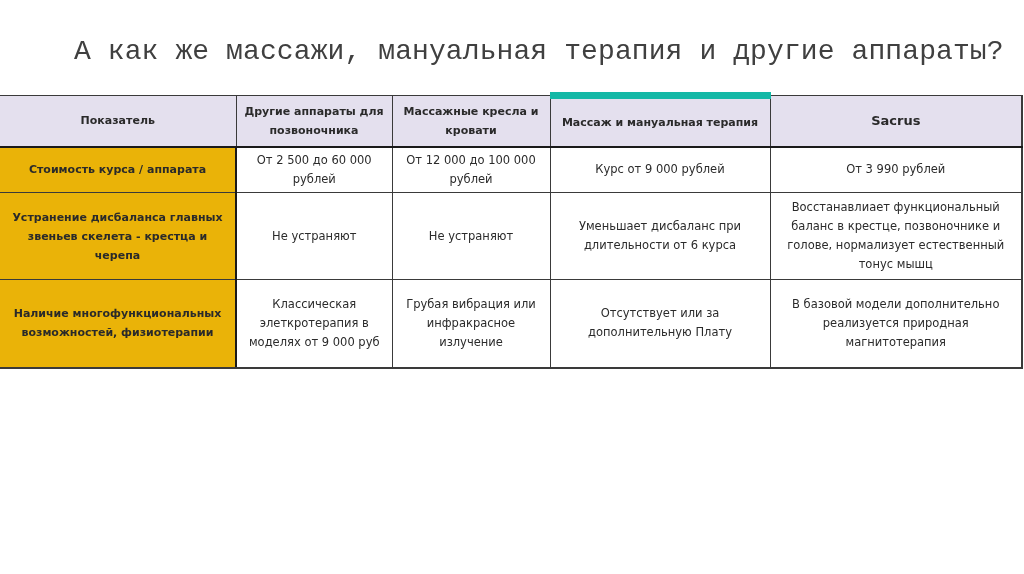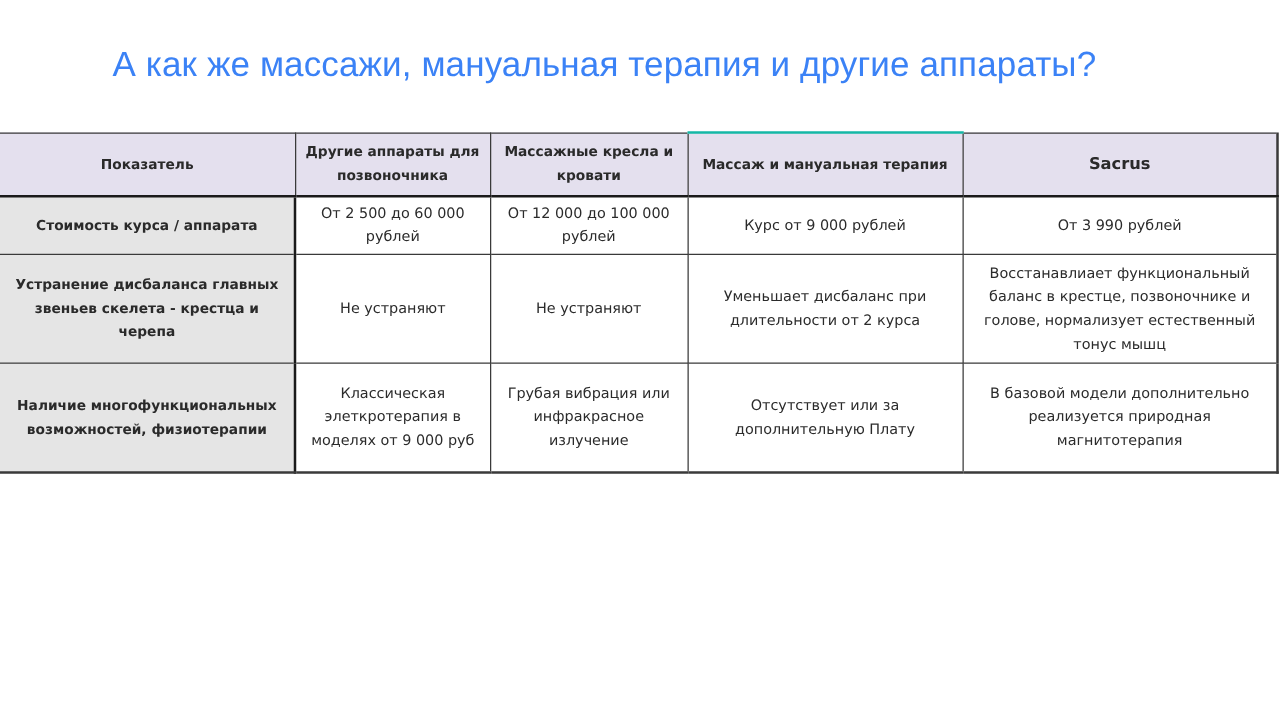--- a/index.html
+++ b/index.html
@@ -8,32 +8,32 @@
       height: 574px;
       background: #ffffff;
       overflow: hidden;
     }
     body {
       position: relative;
       font-family: "Liberation Sans", sans-serif;
     }
     .slide-title {
       position: absolute;
-      left: 90px;
+      left: 74px;
       top: 36px;
-      font-family: Liberation Sans, sans-serif;
+      font-family: Liberation Mono, monospace;
       font-size: 28px;
-      color: #3b82f6;
+      color: #404040;
       letter-spacing: 0.1px;
       white-space: nowrap;
     }
     .table-wrap {
       position: absolute;
       left: 0;
-      top: 105px;
+      top: 92px;
       width: 1022px;
     }
     table.cmp {
       border-collapse: collapse;
       width: 1022px;
       table-layout: fixed;
       font-family: "DejaVu Sans", sans-serif;
       color: #2b2b2b;
     }
     table.cmp td, table.cmp th {
@@ -49,27 +49,27 @@
       background: #e4e0ee;
       font-weight: bold;
       font-size: 11px;
       line-height: 19px;
       height: 51px;
       border-bottom: 2px solid #1a1a1a;
       color: #2a2a2a;
     }
     table.cmp thead th.first-col { border-left: none; }
     table.cmp thead th.highlight {
-      border-top: 2px solid #14b8a6;
+      border-top: 7px solid #14b8a6;
     }
     table.cmp thead th.brand {
       font-size: 13px;
     }
     table.cmp td.row-head {
-      background: #e5e5e5;
+      background: #eab308;
       font-weight: bold;
       font-size: 11px;
       color: #2a2a2a;
       border-left: none;
       border-right: 2px solid #1a1a1a;
     }
     table.cmp tbody tr:last-child td {
       border-bottom: 2px solid #3a3a3a;
     }
     table.cmp td:last-child, table.cmp th:last-child {
@@ -110,21 +110,21 @@
         <td class="row-head">Стоимость курса / аппарата</td>
         <td>От 2 500 до 60 000 рублей</td>
         <td>От 12 000 до 100 000 рублей</td>
         <td>Курс от 9 000 рублей</td>
         <td>От 3 990 рублей</td>
       </tr>
       <tr style="height:87px">
         <td class="row-head">Устранение дисбаланса главных звеньев скелета - крестца и черепа</td>
         <td>Не устраняют</td>
         <td>Не устраняют</td>
-        <td>Уменьшает дисбаланс при длительности от 2 курса</td>
+        <td>Уменьшает дисбаланс при длительности от 6 курса</td>
         <td>Восстанавлиает функциональный баланс в крестце,  позвоночнике и голове, нормализует естественный тонус мышц</td>
       </tr>
       <tr style="height:88px">
         <td class="row-head">Наличие многофункциональных возможностей, физиотерапии</td>
         <td>Классическая элеткротерапия в моделях от 9 000 руб</td>
         <td>Грубая вибрация или инфракрасное излучение</td>
         <td>Отсутствует или за дополнительную Плату</td>
         <td>В базовой модели дополнительно реализуется природная магнитотерапия</td>
       </tr>
     </tbody>

